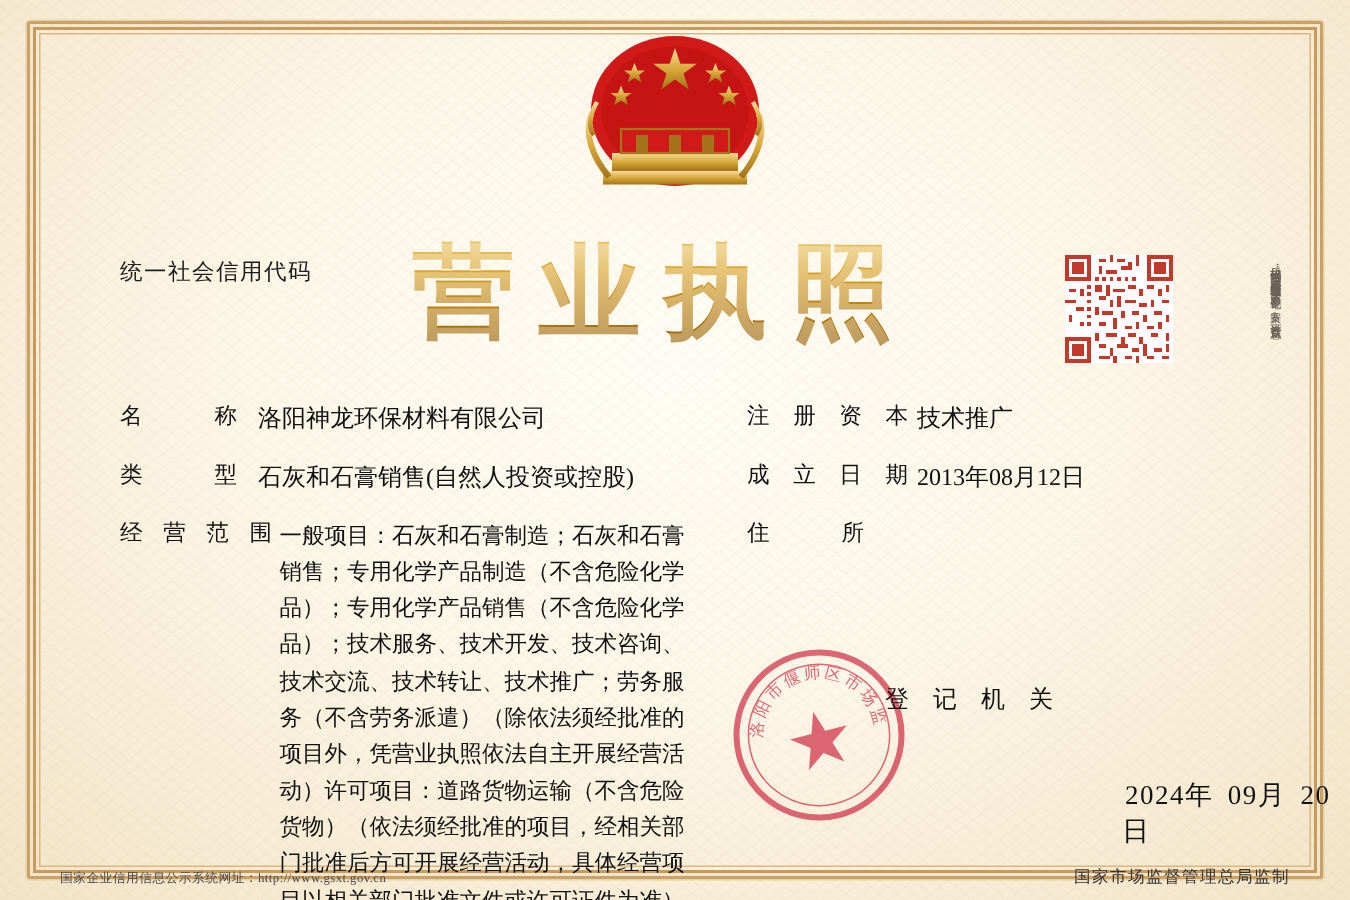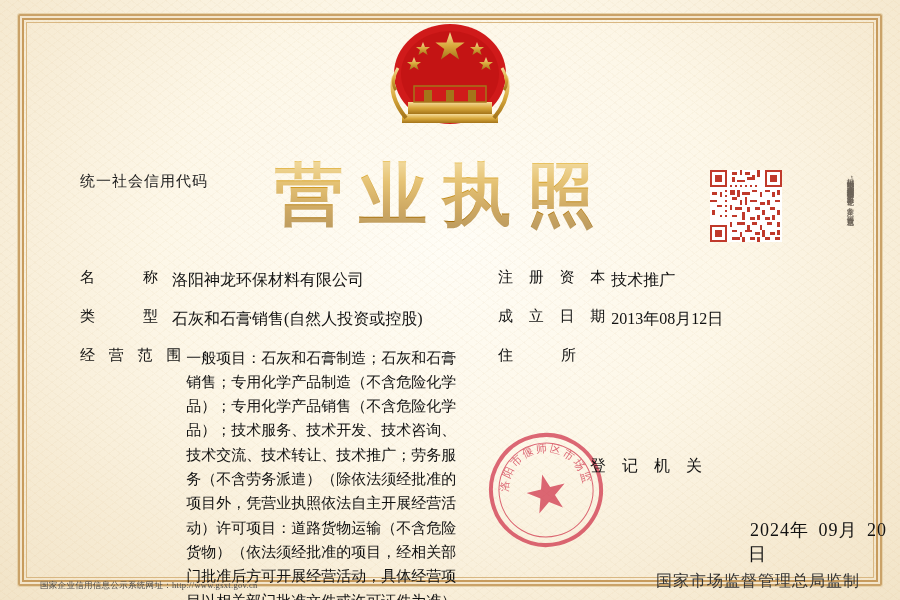--- a/index.html
+++ b/index.html
@@ -183,21 +183,21 @@
     left: 40px;
     bottom: 8px;
     font-size: 8.5px;
     color: #4a4a4a;
     letter-spacing: 0.3px;
   }
   #footer-right {
     position: absolute;
     right: 40px;
     bottom: 8px;
-    font-size: 16px;
+    font-size: 11px;
     color: #333;
     letter-spacing: 1px;
   }
 </style>
 </head>
 <body>
 
 <div id="license">
 
   <div id="pattern-bg"></div>

